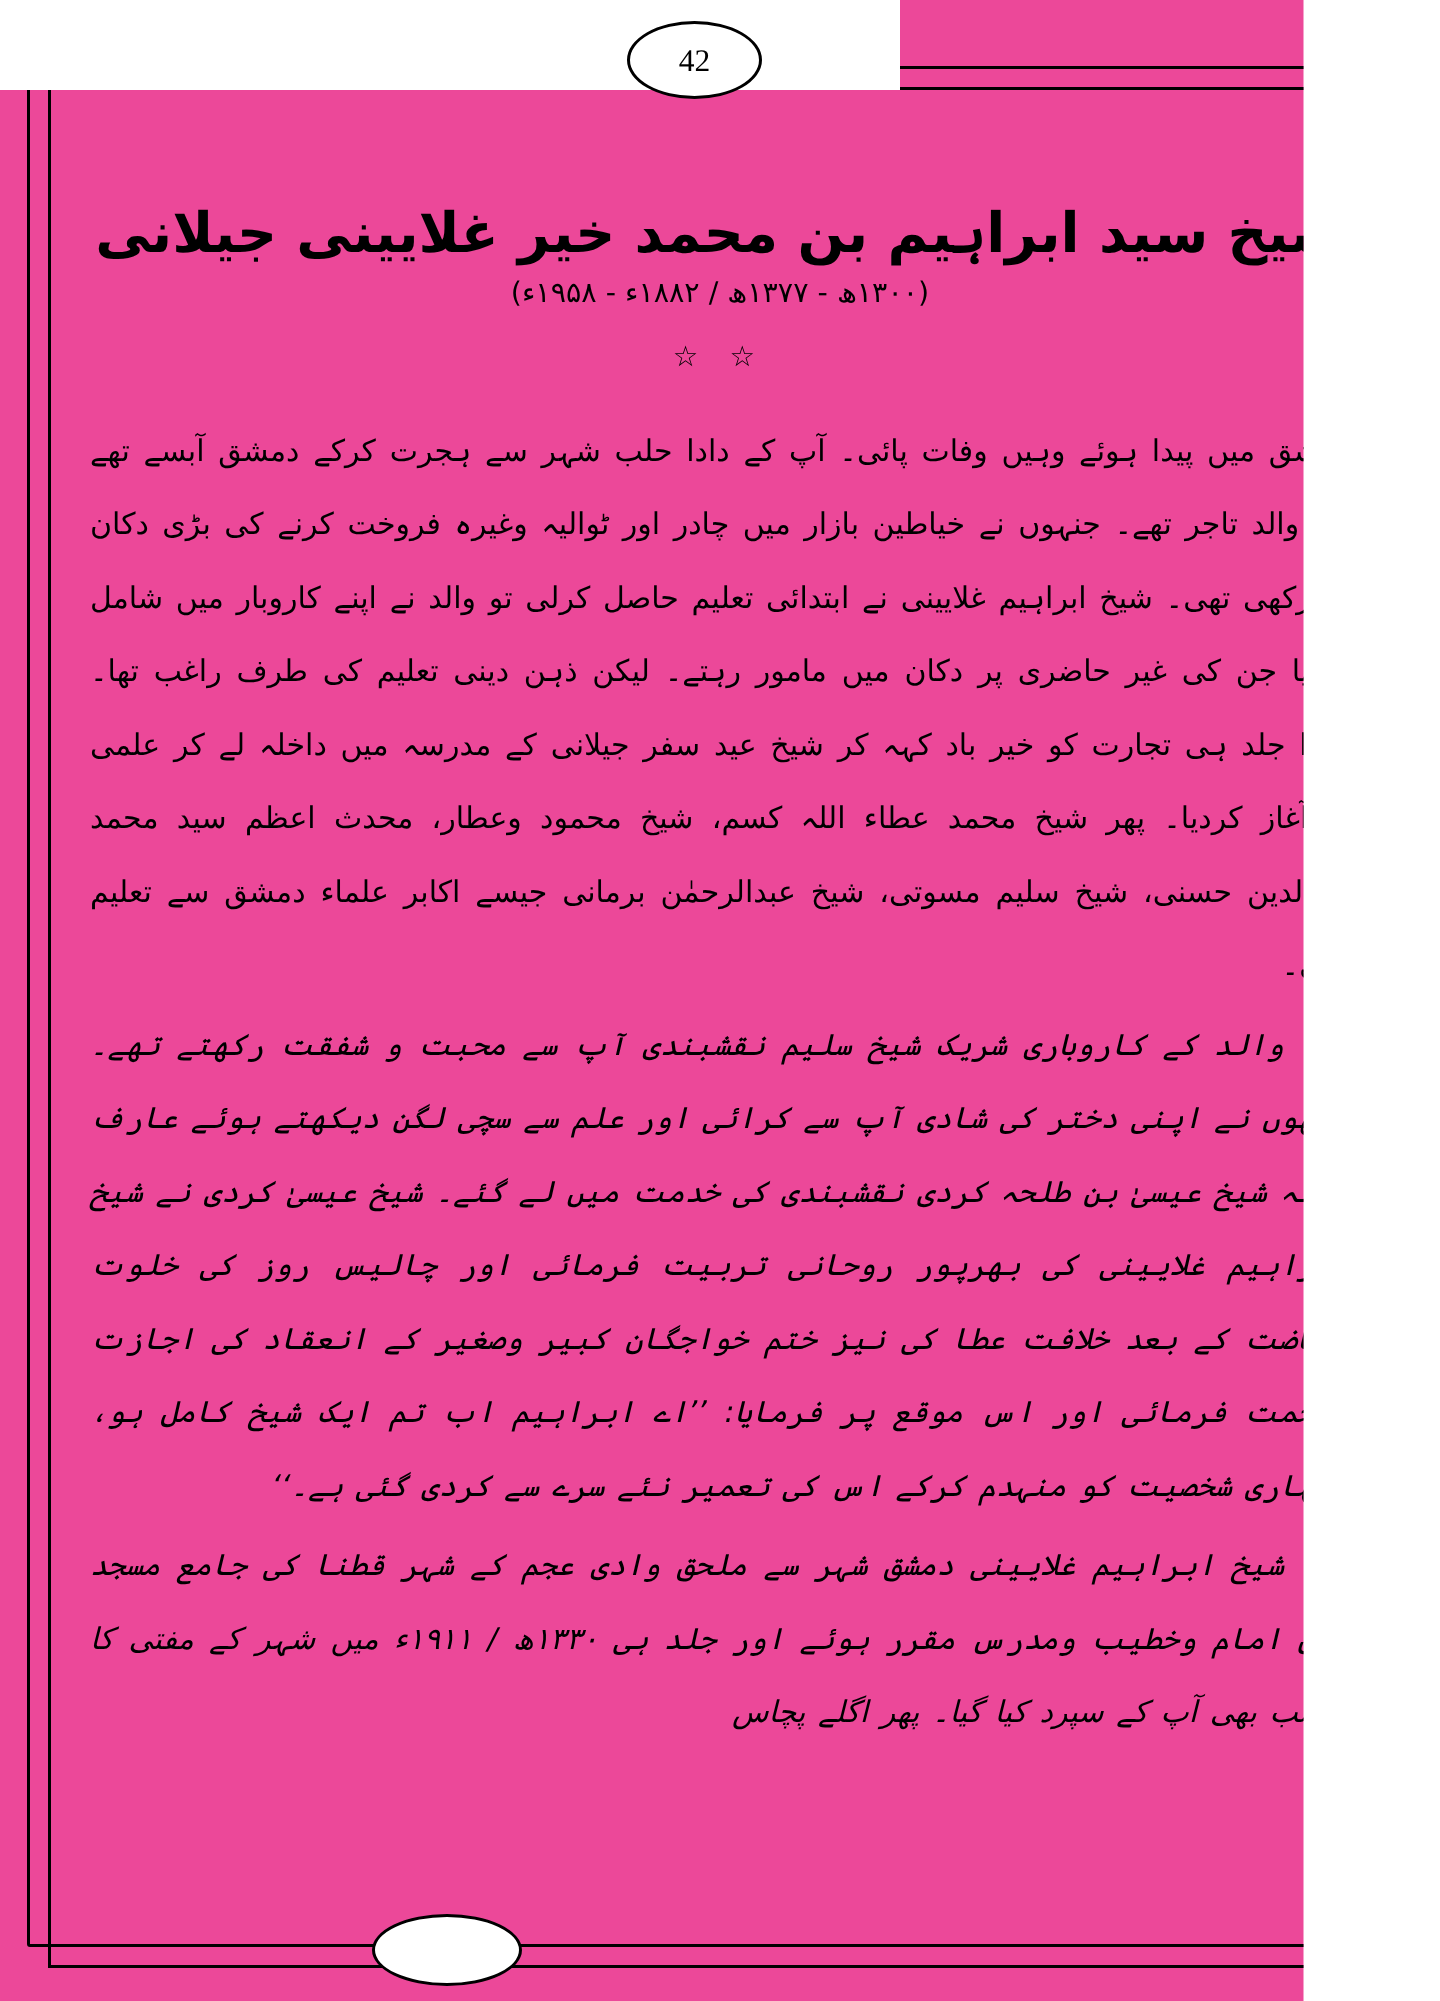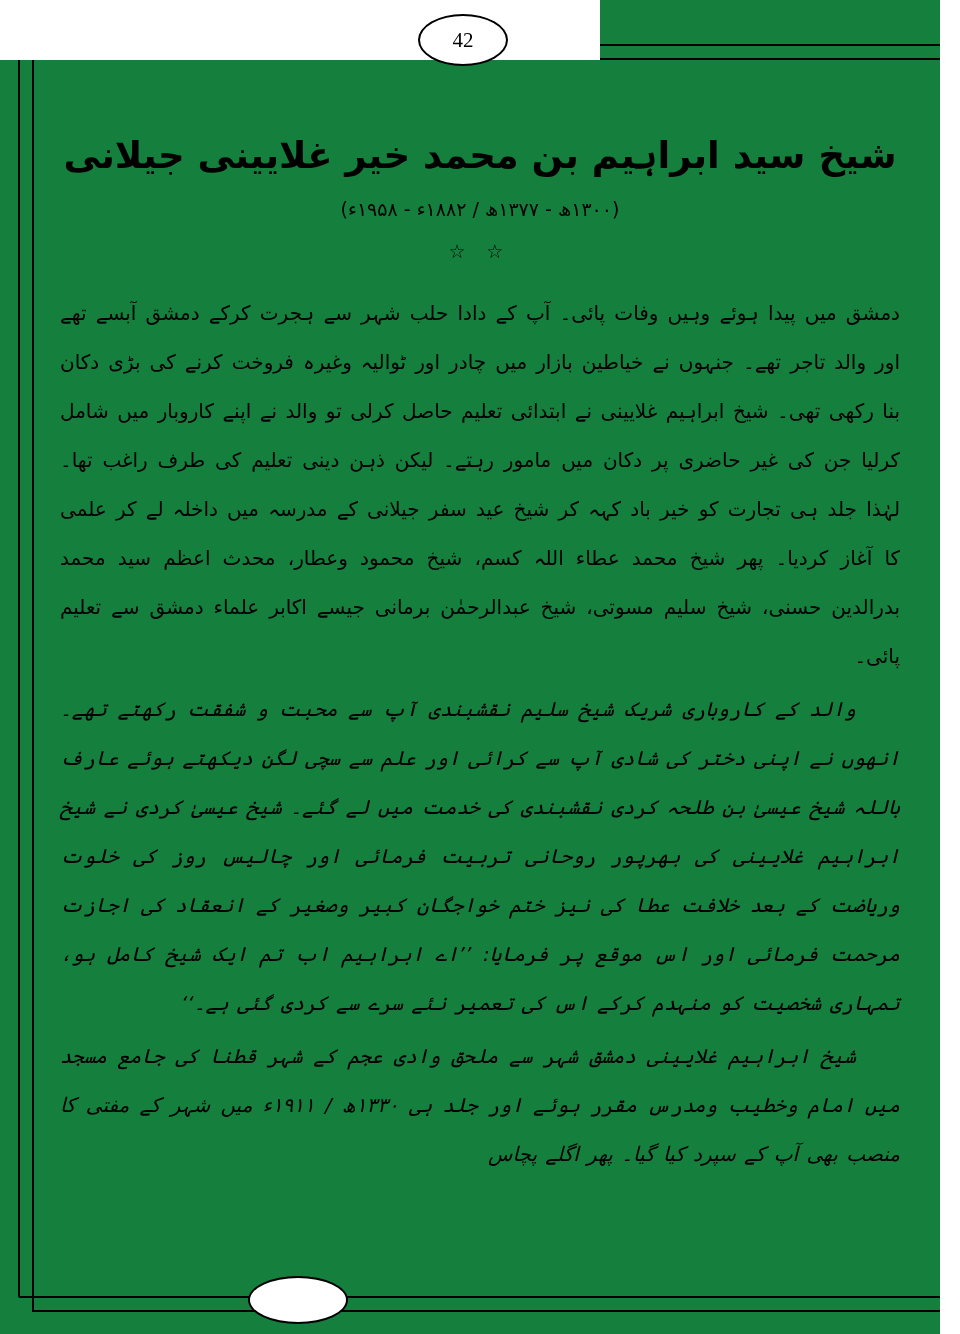--- a/index.html
+++ b/index.html
@@ -5,23 +5,23 @@
   html, body {
     margin: 0;
     padding: 0;
     background: #ffffff;
   }
   body {
     font-family: "Liberation Serif", serif;
   }
   .page {
     position: relative;
-    width: 960px;
+    width: 869px;
     height: 1334px;
-    background: #15803d;
+    background: #ec4899;
     overflow: hidden;
     color: #000;
   }
 
   
   .frame-outer,
   .frame-inner {
     position: absolute;
     border: 2px solid #000;
     pointer-events: none;
@@ -113,21 +113,20 @@
 
   .heading {
     margin-top: 40px;
     text-align: center;
     font-size: 37px;
     font-weight: bold;
     letter-spacing: 1px;
     line-height: 1.5;
   }
   .subheading {
-    margin-top: 14px;
     text-align: center;
     font-size: 19px;
     letter-spacing: 0.5px;
   }
   .stars {
     margin-top: 20px;
     text-align: center;
     font-size: 19px;
     letter-spacing: 8px;
   }

